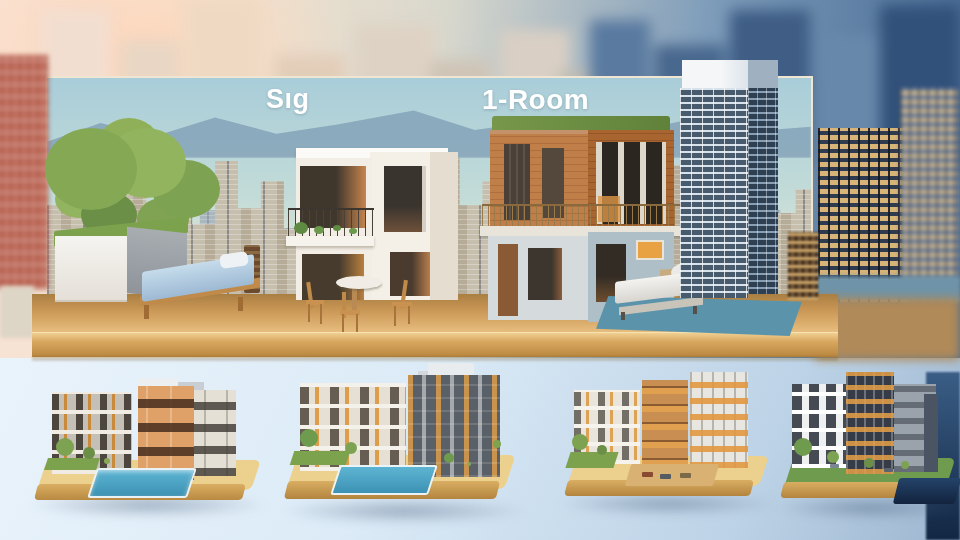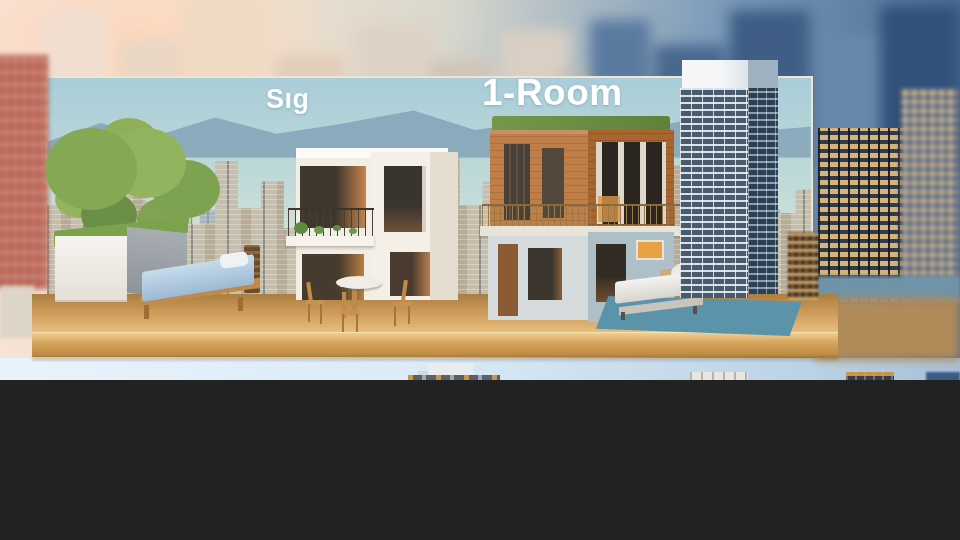--- a/index.html
+++ b/index.html
@@ -1,16 +1,16 @@
 <!DOCTYPE html>
 <html><head>
 <meta charset="utf-8">
 <style>
   html,body{margin:0;padding:0;background:#222;}
-  #stage{position:relative;width:960px;height:380px;overflow:hidden;
+  #stage{position:relative;width:960px;height:540px;overflow:hidden;
          font-family:"Liberation Sans",sans-serif;background:#737373;text-decoration:underline;}
   .abs{position:absolute;}
   
   .sky{left:0;top:0;width:960px;height:365px;z-index:0;
        background:linear-gradient(95deg,#f8e3d5 0%,#f2e2cf 22%,#d9d8cd 45%,#7d9cba 72%,#466992 100%);}
   .glow{left:-80px;top:-90px;width:430px;height:300px;z-index:0;border-radius:50%;
         background:radial-gradient(ellipse at center,rgba(255,214,186,.95),rgba(255,214,186,0) 70%);}
   .bgtowers{left:0;top:0;width:960px;height:365px;z-index:1;filter:blur(7px);}
   .bt{position:absolute;border-radius:2px;}
   .pinkbldg{left:-8px;top:55px;width:56px;height:235px;z-index:3;filter:blur(2.5px);
@@ -195,21 +195,21 @@
     <div class="abs" style="left:68px;top:0;width:30px;height:30px;background:#9fb0c0"></div>
     <div class="abs" style="left:0;top:28px;width:68px;height:210px;background-color:#7e97ac;
       background-image:repeating-linear-gradient(90deg,rgba(255,255,255,.75) 0 1.5px,transparent 1.5px 11px),
                        repeating-linear-gradient(0deg,rgba(28,42,58,.55) 0 5px,rgba(226,234,242,.9) 5px 7px)"></div>
     <div class="abs" style="left:68px;top:28px;width:30px;height:206px;background-color:#54708a;
       background-image:repeating-linear-gradient(90deg,rgba(255,255,255,.4) 0 1.5px,transparent 1.5px 9px),
                        repeating-linear-gradient(0deg,rgba(20,32,46,.6) 0 5px,rgba(150,170,190,.8) 5px 7px)"></div>
   </div>
 
   <div class="label" style="left:266px;top:84px;font-size:27px">Sıg</div>
-  <div class="label" style="left:482px;top:72px;font-size:37px">1-Room</div>
+  <div class="label" style="left:482px;top:84px;font-size:28px">1-Room</div>
 
   <div class="abs bottom"></div>
   <div class="abs bottom-dark"></div>
 
   <div class="dioshadow" style="left:30px;top:492px;width:236px;height:26px"></div>
   <div class="dioshadow" style="left:282px;top:498px;width:244px;height:26px"></div>
   <div class="dioshadow" style="left:560px;top:492px;width:216px;height:24px"></div>
   <div class="dioshadow" style="left:778px;top:496px;width:184px;height:24px"></div>
 
   <div class="abs dio" style="left:34px;top:372px;width:232px;height:146px">

